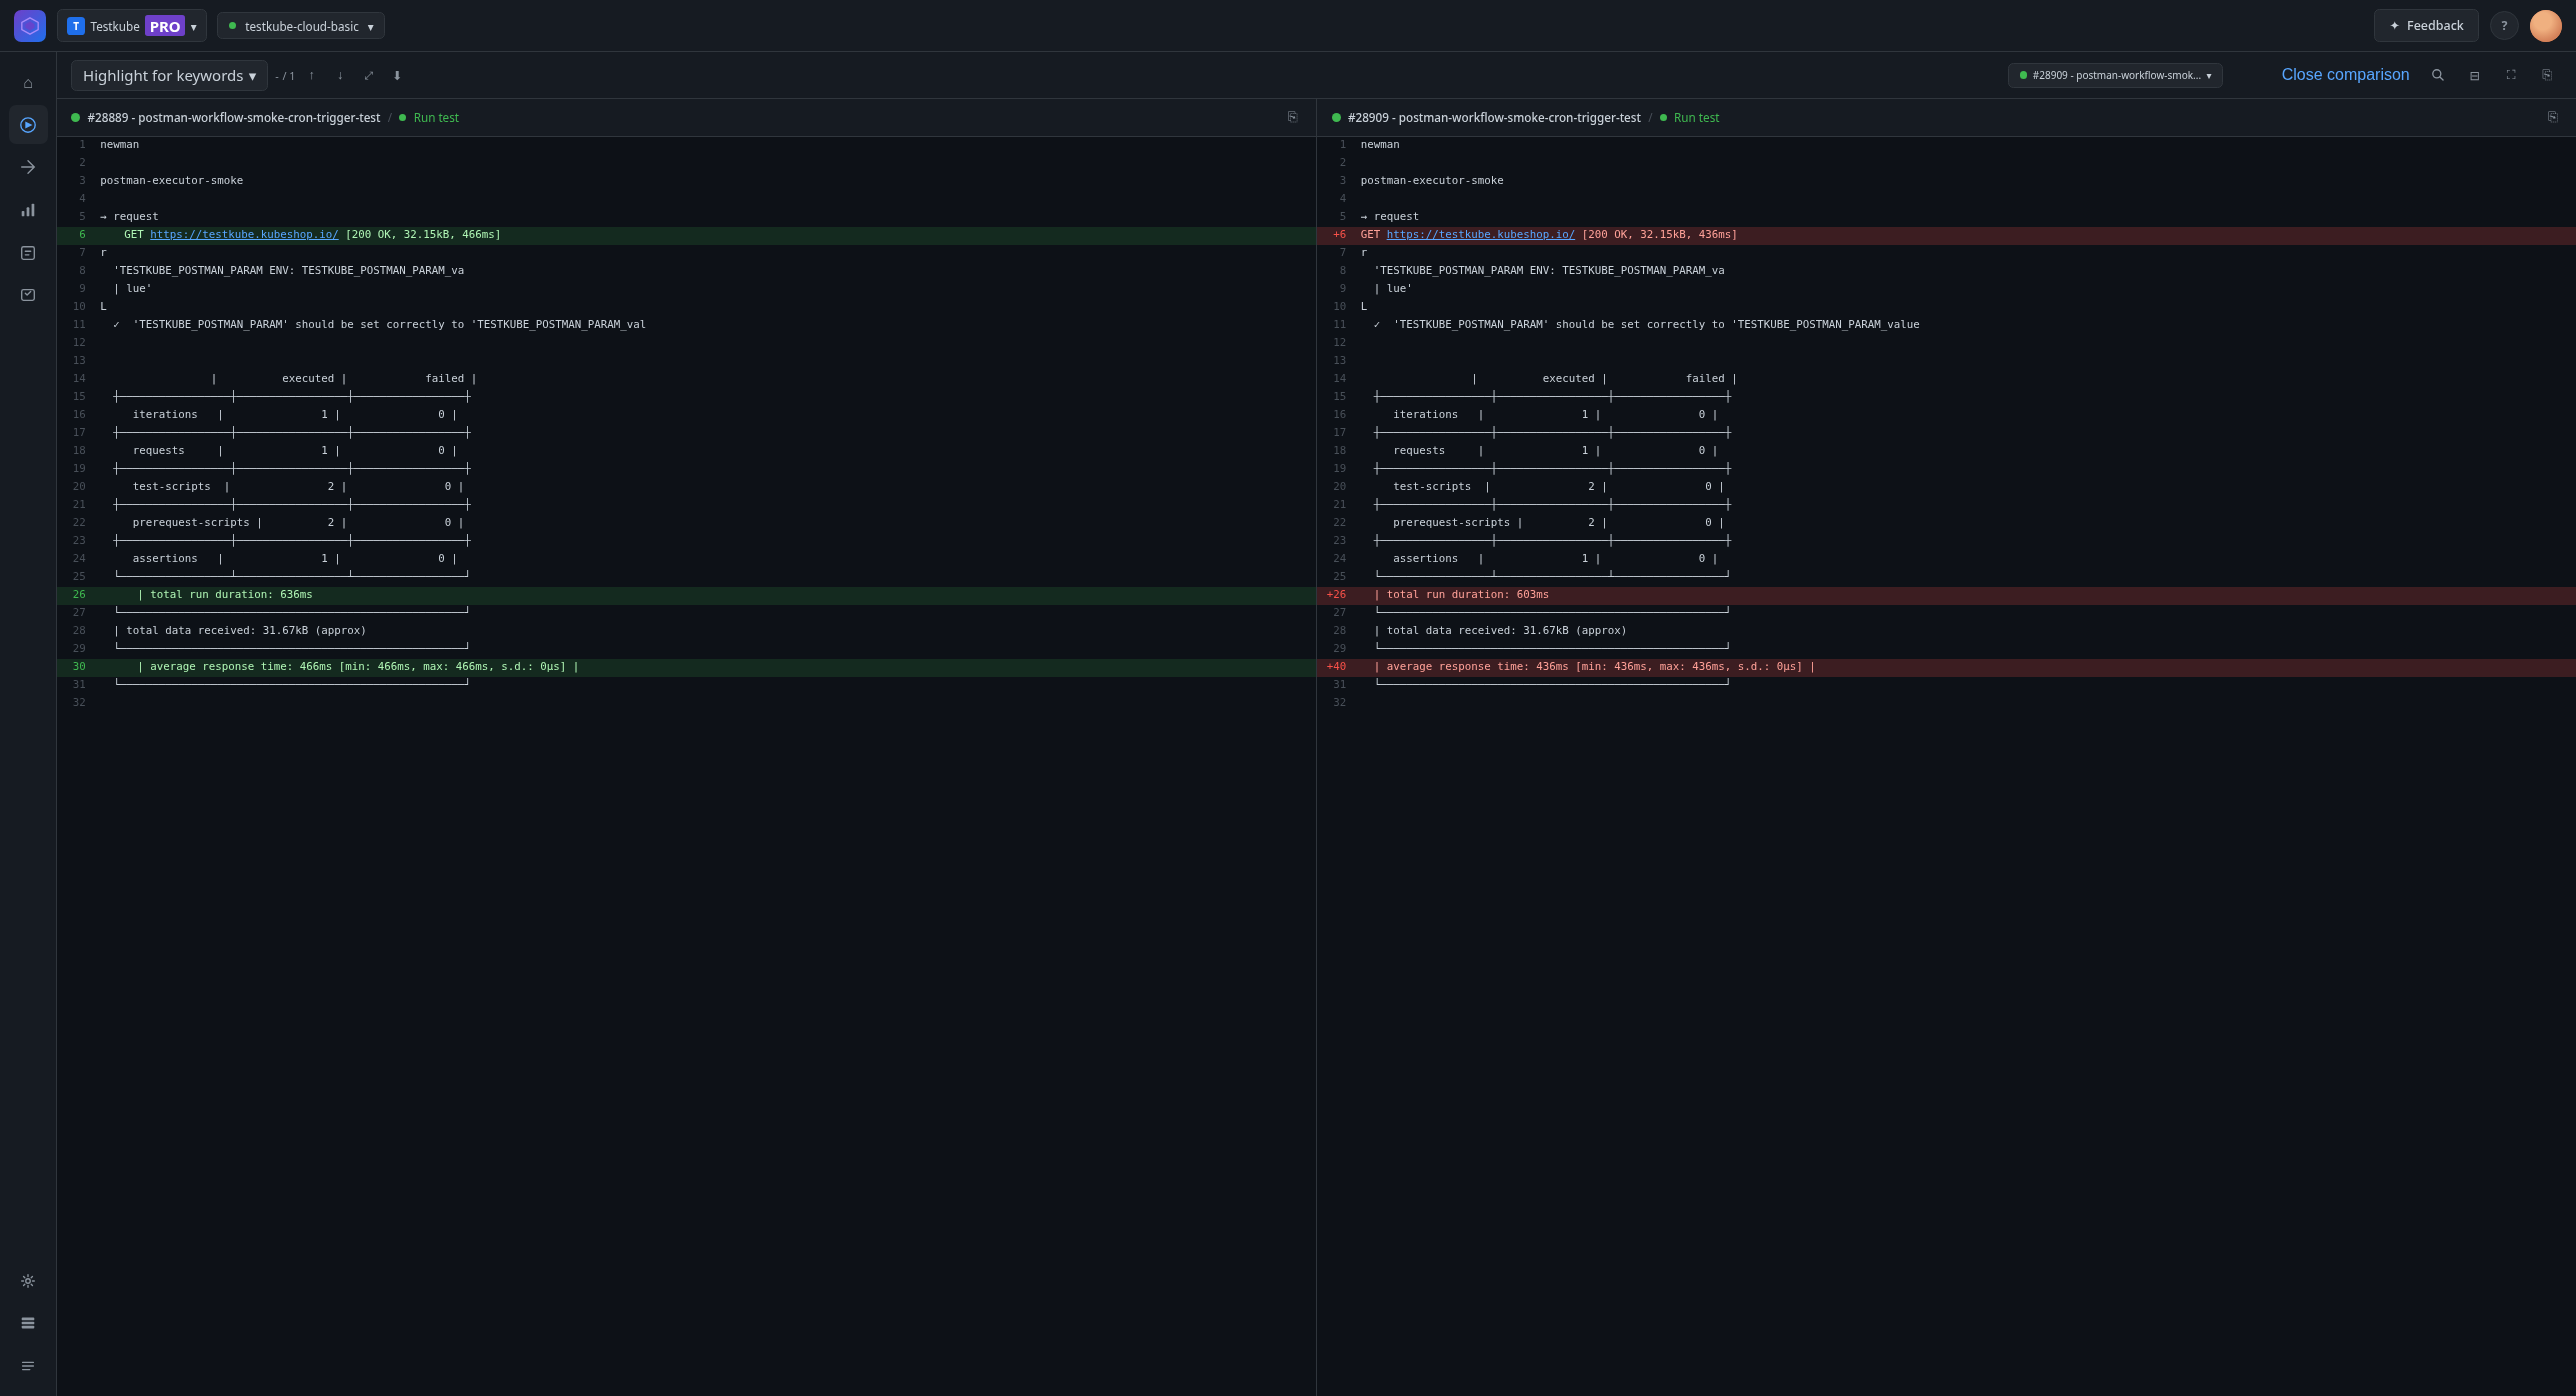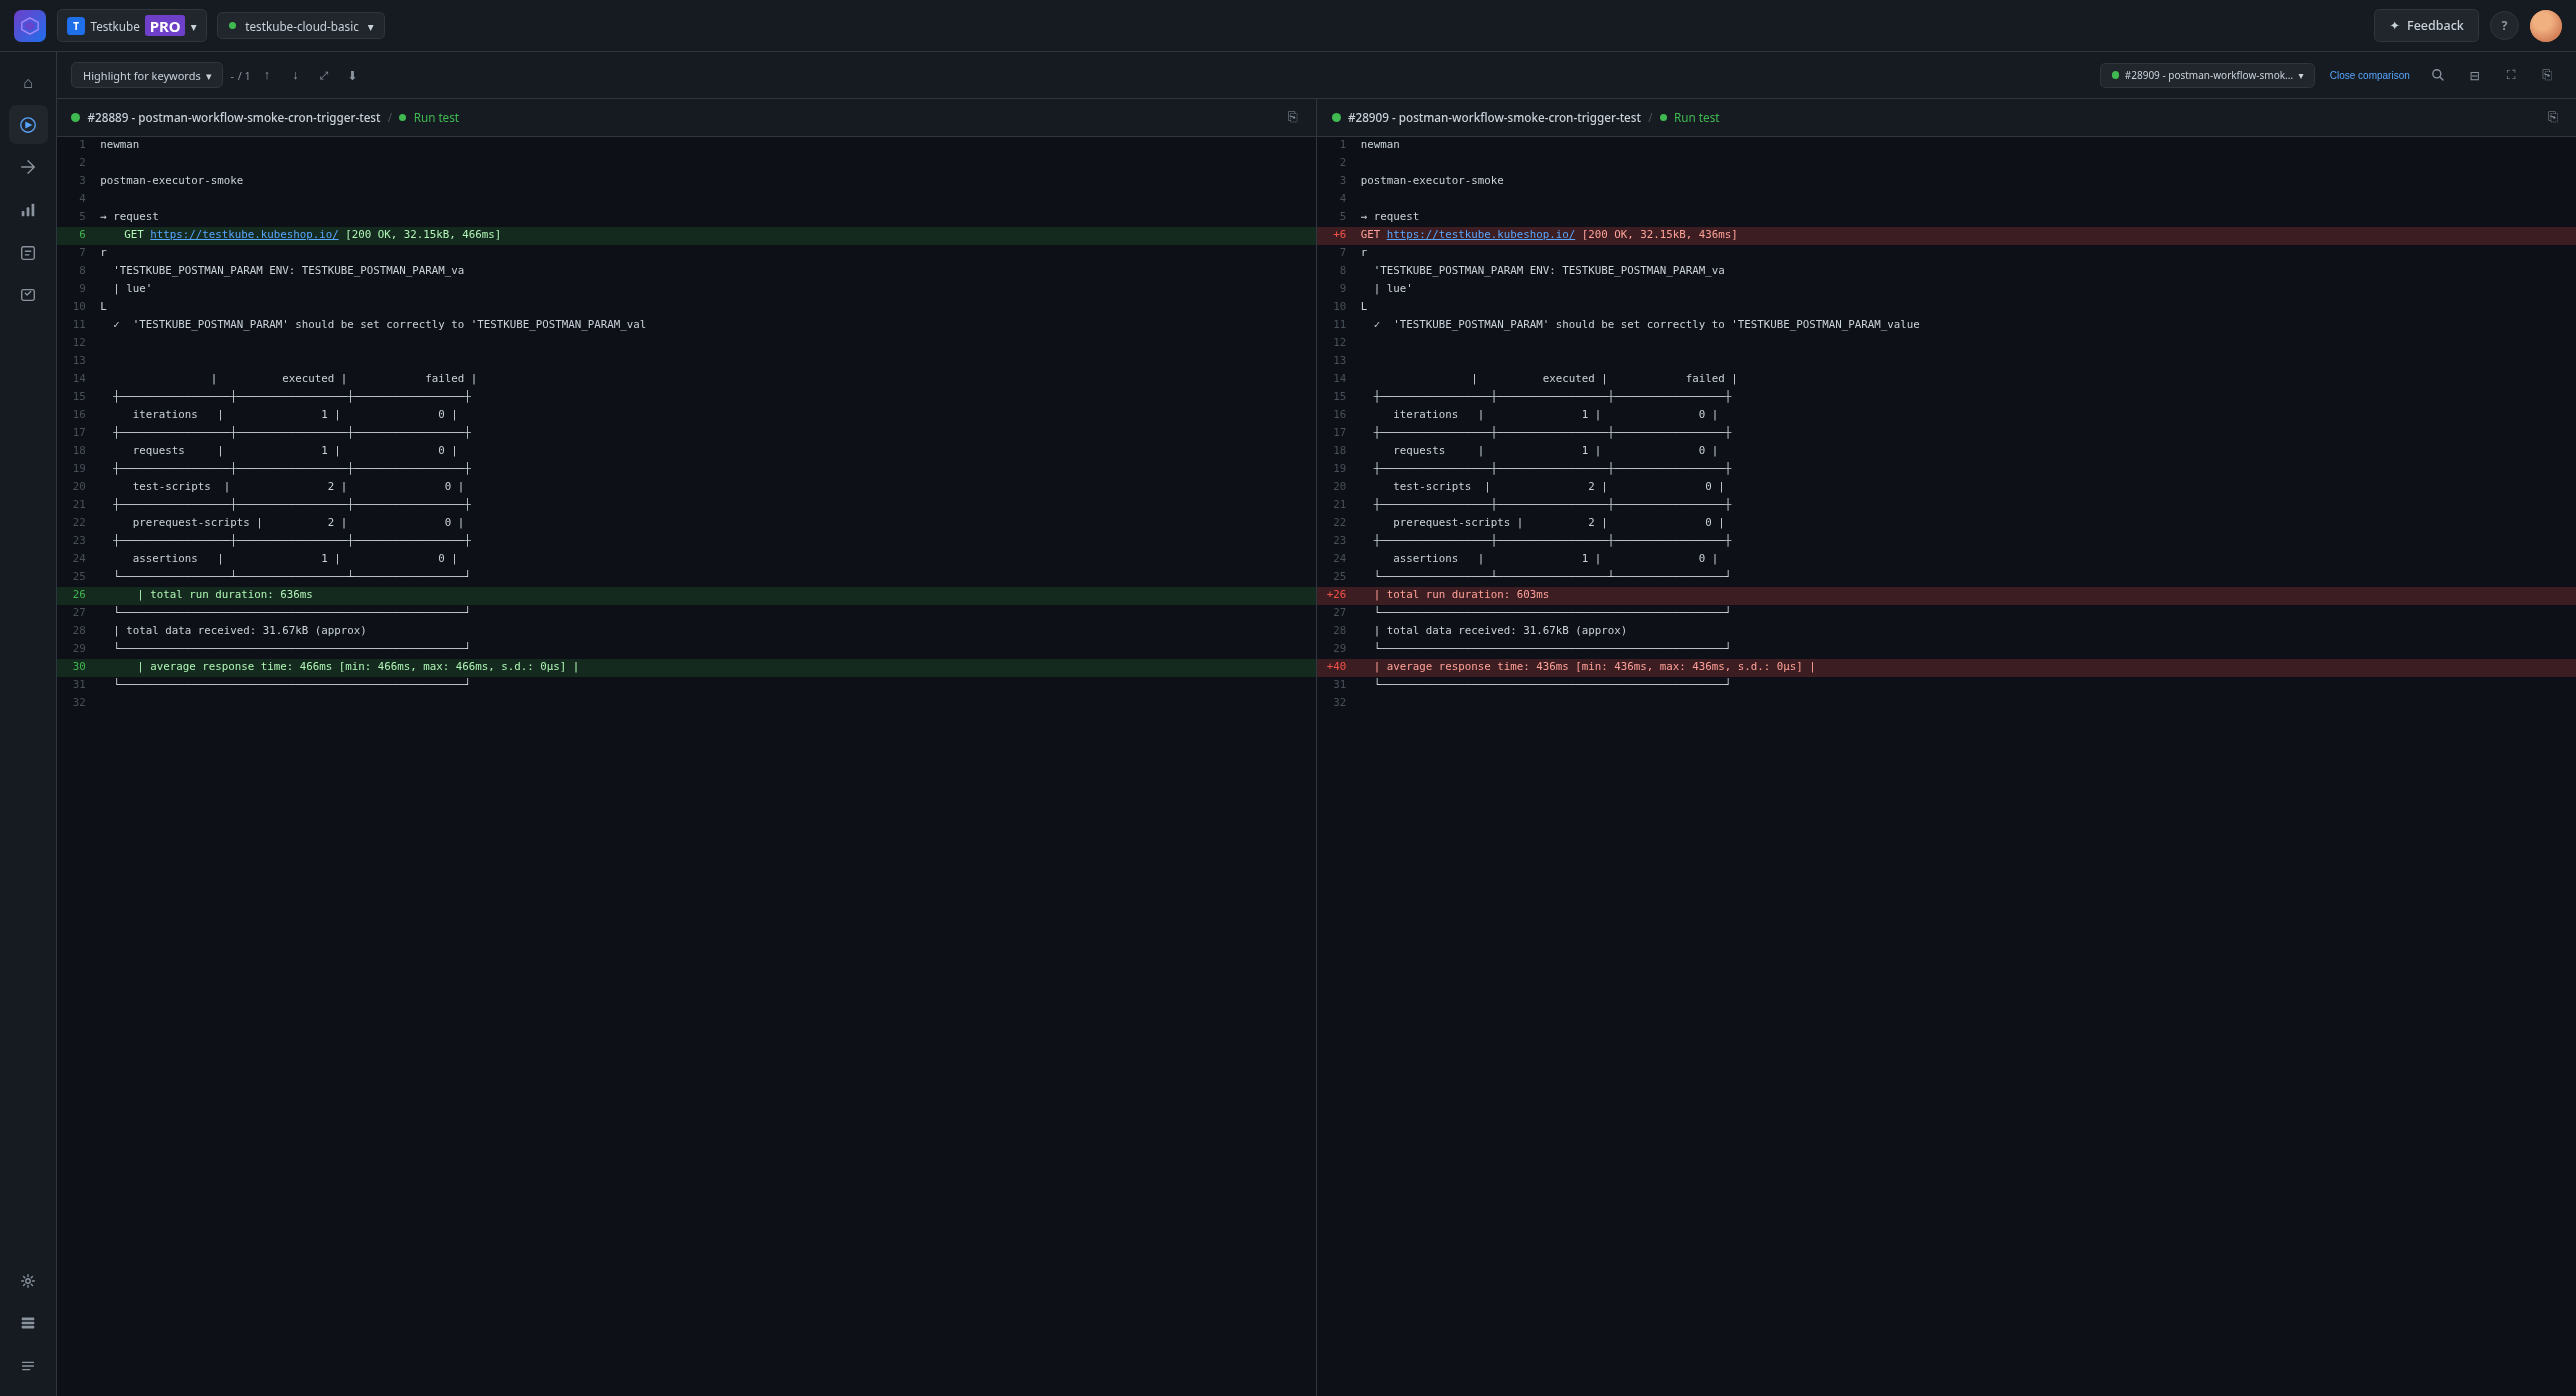--- a/index.html
+++ b/index.html
@@ -122,41 +122,41 @@
       display: flex;
       align-items: center;
       padding: 0 14.3px;
       gap: 7.2px;
       flex-shrink: 0;
     }
     .highlight-btn {
       display: flex; align-items: center; gap: 5.4px;
       background: #21262d; border: 0.9px solid #30363d;
       border-radius: 5.4px; padding: 4.5px 10.8px; cursor: pointer; color: #c9d1d9;
-      font-size: 11px;
+      font-size: 15px;
     }
     .nav-controls {
       display: flex; align-items: center; gap: 3.6px; color: #8b949e; font-size: 10.8px;
     }
     .nav-btn {
       width: 25px; height: 25px; background: transparent; border: none;
       display: flex; align-items: center; justify-content: center;
       cursor: pointer; color: #8b949e; border-radius: 3.6px;
       font-size: 12.5px;
     }
     .toolbar-spacer { flex: 1; }
     .comparison-selector {
       display: flex; align-items: center; gap: 5.4px;
       background: #21262d; border: 0.9px solid #30363d;
       border-radius: 5.4px; padding: 4.5px 10.8px; cursor: pointer; color: #c9d1d9;
       font-size: 10px; max-width: 251px;
     }
     .close-comparison-btn {
       background: transparent; border: none; color: #58a6ff;
-      cursor: pointer; font-size: 10px; padding: 3.6px 7.2px;
+      cursor: pointer; font-size: 16px; padding: 3.6px 7.2px; margin-left: 44px;
     }
     .search-btn {
       width: 29px; height: 29px; background: transparent; border: none;
       display: flex; align-items: center; justify-content: center;
       cursor: pointer; color: #8b949e; font-size: 14.3px;
     }
     .icon-btn {
       width: 29px; height: 29px; background: transparent; border: none;
       display: flex; align-items: center; justify-content: center;
       cursor: pointer; color: #8b949e; font-size: 12.5px;

